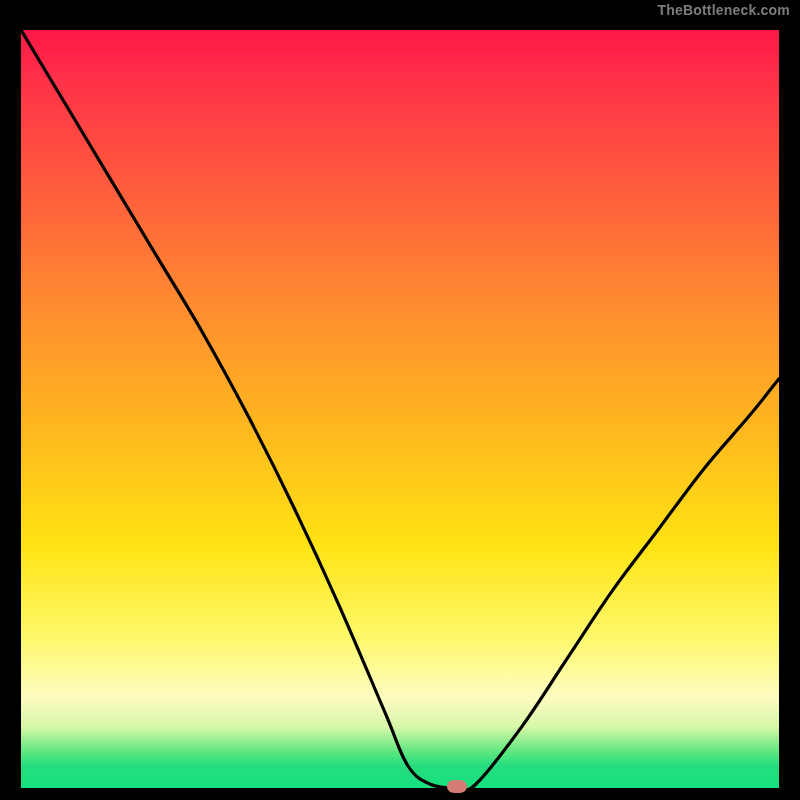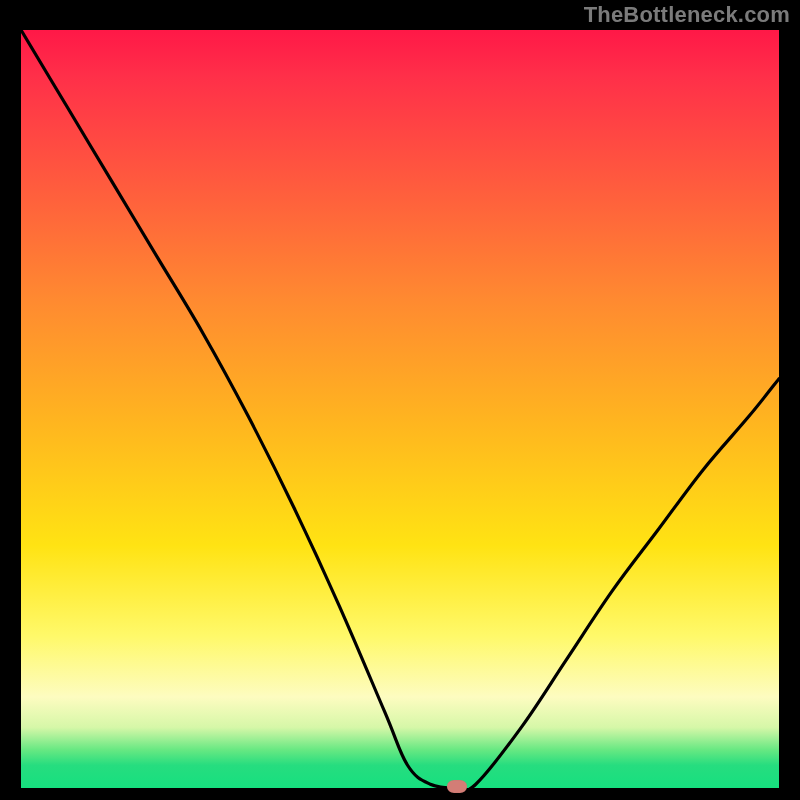--- a/index.html
+++ b/index.html
@@ -14,21 +14,21 @@
   .frame {
     position: relative;
     width: 800px;
     height: 800px;
     background: #000;
   }
   .attribution {
     position: absolute;
     top: 2px;
     right: 10px;
-    font-size: 22px;
+    font-size: 14px;
     font-weight: 600;
     color: #7b7b7b;
     letter-spacing: 0.2px;
     margin-left: 8px;
   }
   .plot-area {
     position: absolute;
     left: 21px;
     top: 30px;
     width: 758px;

